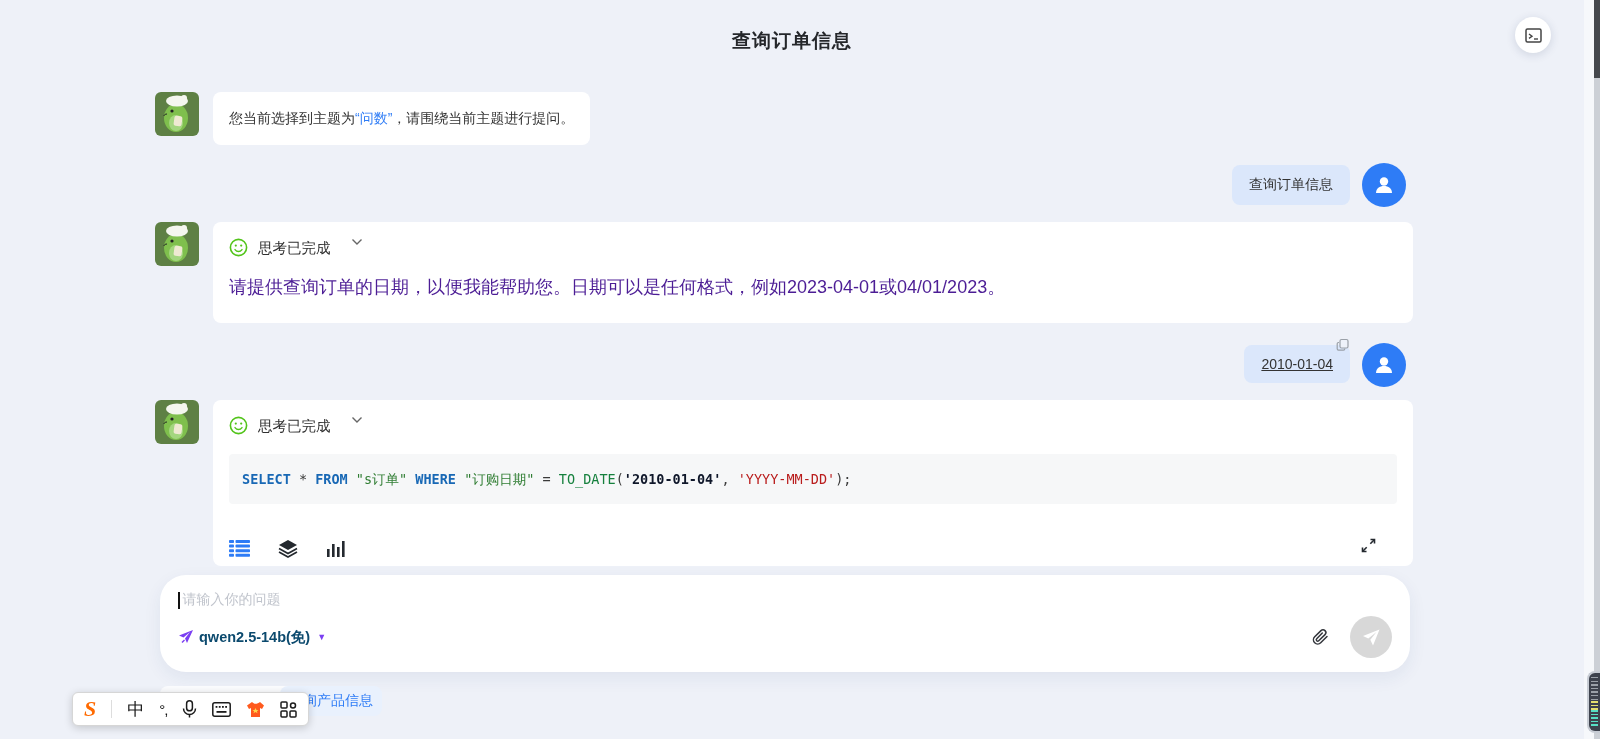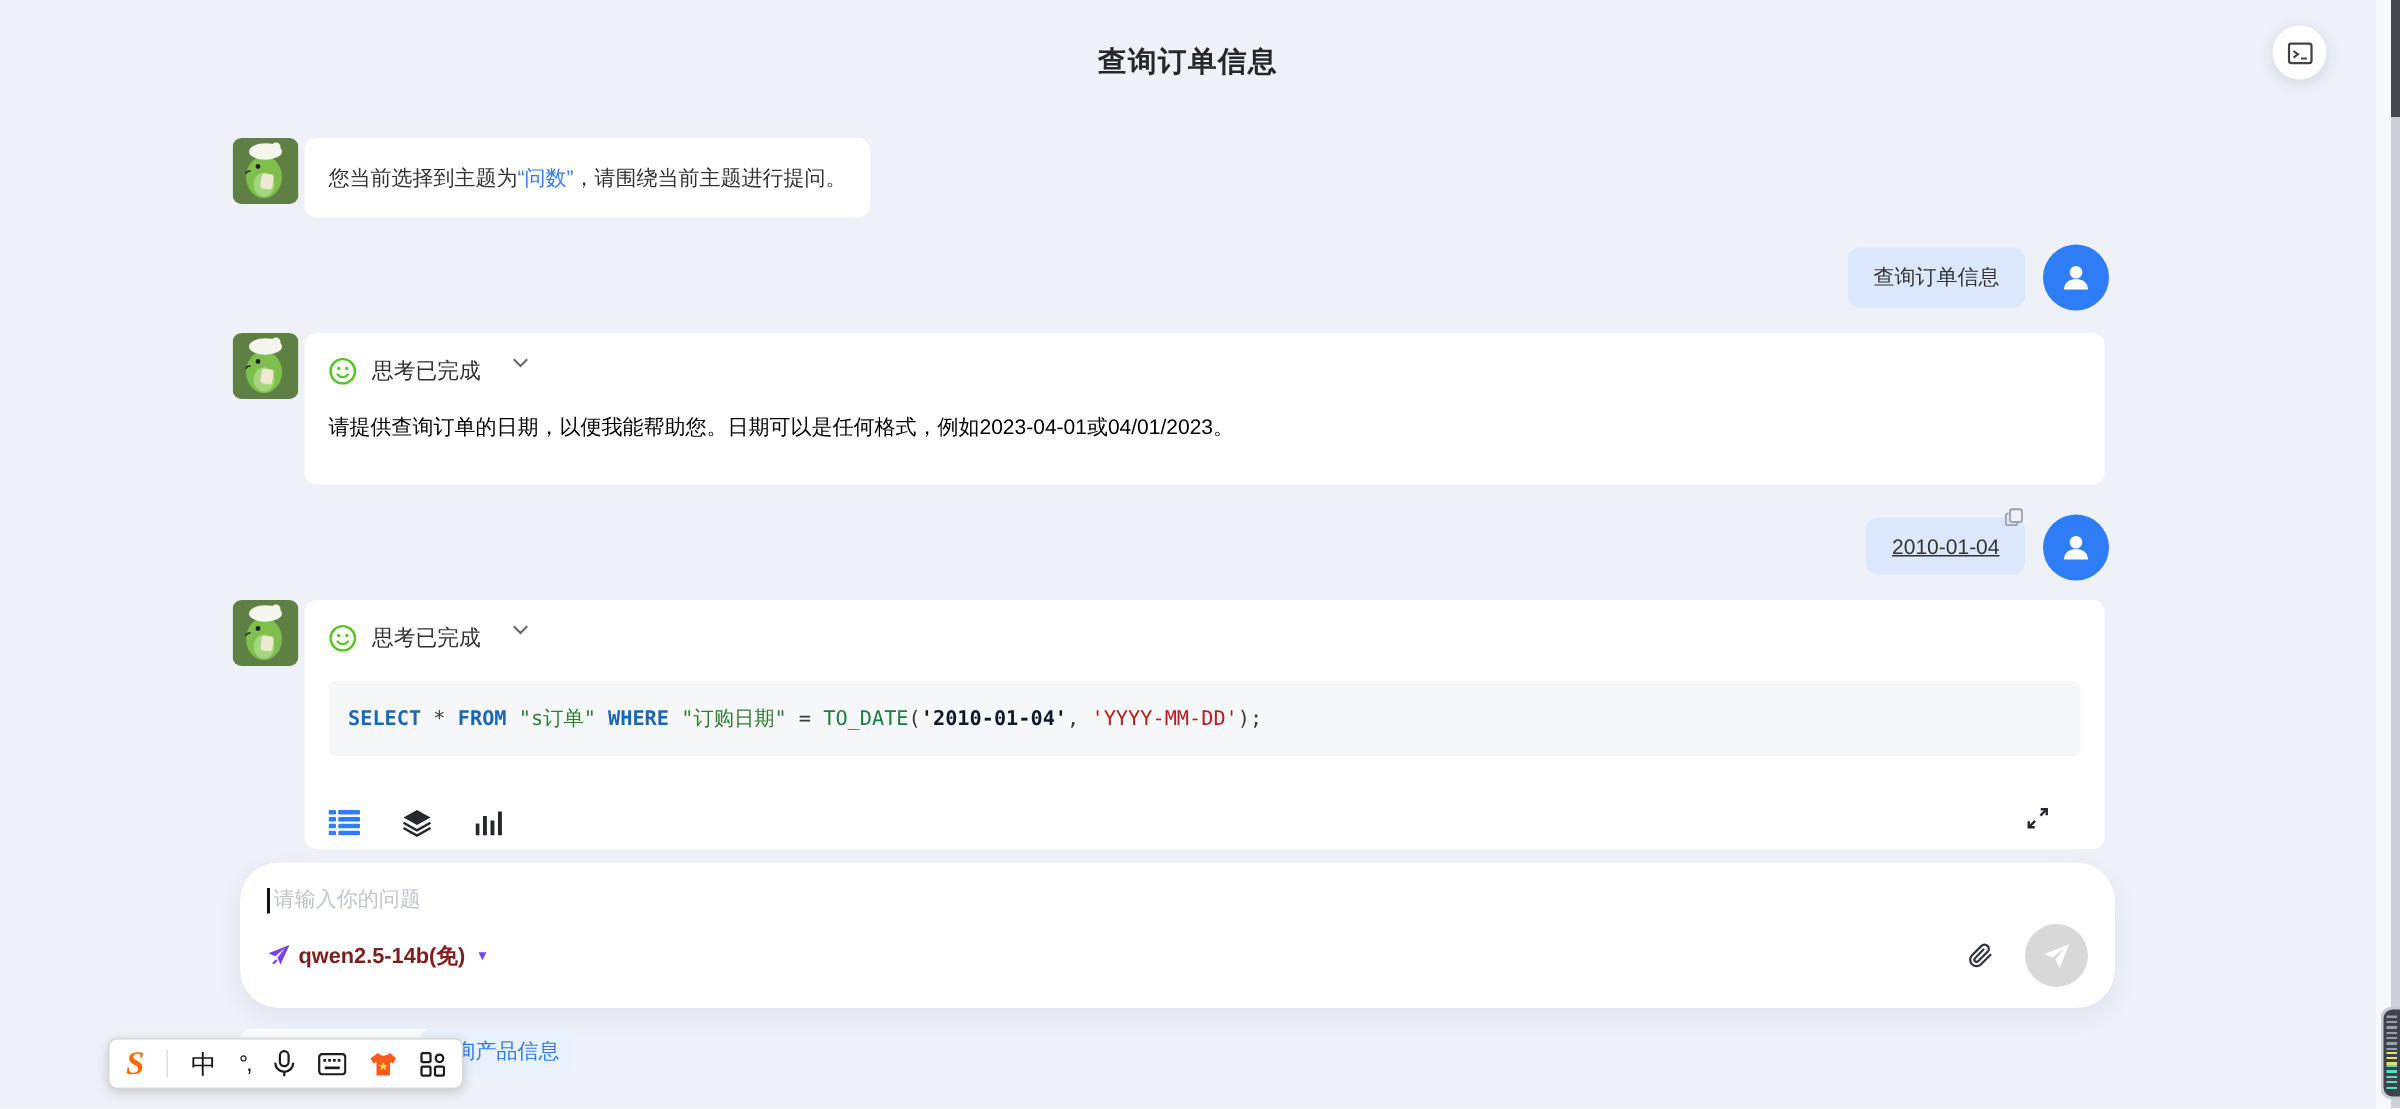--- a/index.html
+++ b/index.html
@@ -8,35 +8,35 @@
   .screen { position:relative; width:1600px; height:739px; background:#eef1f8; overflow:hidden; }
 
   
   .page-title { position:absolute; top:28px; left:0; width:1584px; text-align:center;
                 font-size:19px; font-weight:bold; color:#25272b; letter-spacing:1px; }
   .terminal-fab { position:absolute; left:1515px; top:17px; width:36px; height:36px; border-radius:50%;
                   background:#fff; box-shadow:0 2px 10px rgba(30,50,90,.15);
                   display:flex; align-items:center; justify-content:center; cursor:pointer; }
 
   
-  .msg-bot { position:absolute; left:155px; display:flex; gap:4px; }
+  .msg-bot { position:absolute; left:155px; display:flex; gap:14px; }
   .avatar-bot { width:44px; height:44px; border-radius:6px; overflow:hidden; flex:0 0 44px; }
   .bubble-bot { background:#fff; border-radius:8px; padding:16px; font-size:14px; line-height:1.5; }
   .msg-user { position:absolute; right:194px; display:flex; gap:12px; align-items:flex-start; }
   .bubble-user { position:relative; background:#dbe7fb; border-radius:8px; padding:11px 17px;
                  font-size:14px; color:#333; margin-top:2px; }
   .avatar-user { width:44px; height:44px; border-radius:50%; background:#2e7cf6; flex:0 0 44px;
                  display:flex; align-items:center; justify-content:center; }
   .topic-link { color:#2e7cf6; }
 
   .think-row { display:flex; align-items:flex-start; gap:10px; height:22px; }
   .think-label { font-size:14.5px; color:#303030; }
   .chev { margin-left:10px; display:inline-flex; cursor:pointer; }
 
-  .ask-text { margin-top:14px; font-size:14px; color:#000000; }
+  .ask-text { margin-top:14px; font-size:18px; color:#4c1d95; }
 
   .code-block { margin-top:16px; background:#f6f7f8; border-radius:4px; padding:15px 13px;
                 font-family:"DejaVu Sans Mono", monospace; font-size:13.5px; white-space:pre; }
   .tok-kw  { color:#1868b5; font-weight:bold; }
   .tok-id  { color:#2f7d32; }
   .tok-fn  { color:#15803d; }
   .tok-str1{ color:#0f172a; font-weight:bold; }
   .tok-str2{ color:#b91c1c;margin-top:24px; }
   .tok-pl  { color:#3a3a3a; }
 
@@ -48,21 +48,21 @@
 
   
   .composer { position:absolute; left:160px; top:575px; width:1250px; height:97px; background:#fff;
               border-radius:26px; box-shadow:0 6px 18px rgba(31,56,118,.07); padding:16px 18px 14px 18px;
               display:flex; flex-direction:column; justify-content:space-between; }
   .ph-row { display:flex; align-items:center; }
   .caret { width:1.5px; height:17px; background:#111; margin-right:3px; }
   .placeholder { color:#c0c4cc; font-size:14px; }
   .composer-bottom { display:flex; align-items:center; }
   .model-select { display:flex; align-items:center; gap:5px; cursor:pointer; color:#7b3ff2; }
-  .model-label { font-size:14.5px; font-weight:bold; color:#7f1d1d; }
+  .model-label { font-size:14.5px; font-weight:bold; color:#0c4a6e; }
   .model-caret { font-size:9px; color:#7b3ff2; margin-left:2px; }
   .composer-right { margin-left:auto; display:flex; align-items:center; gap:20px; }
   .attach-btn { display:flex; cursor:pointer; }
   .send-btn { width:42px; height:42px; border-radius:50%; background:#d8d8d8; border:none;
               display:flex; align-items:center; justify-content:center; cursor:pointer; }
 
   
   .chip { position:absolute; top:686px; height:30px; border-radius:8px; font-size:14px;
           display:flex; align-items:center; cursor:pointer; }
   .chip-hidden { left:160px; width:150px; background:#fbfcfe; z-index:1; }

